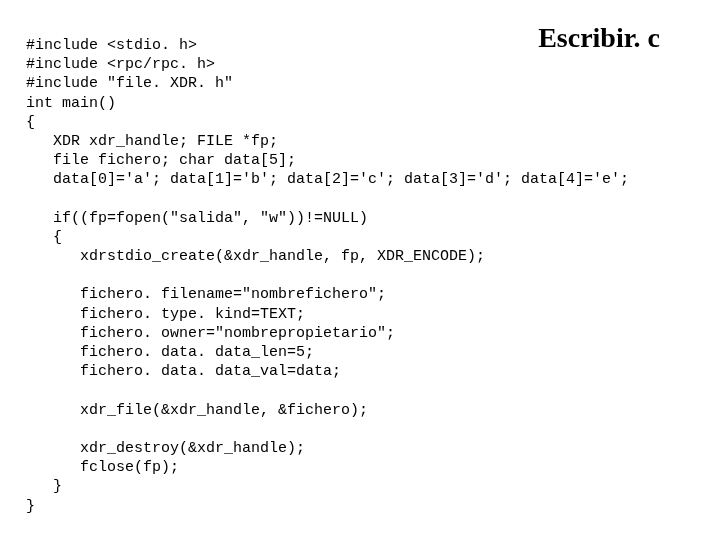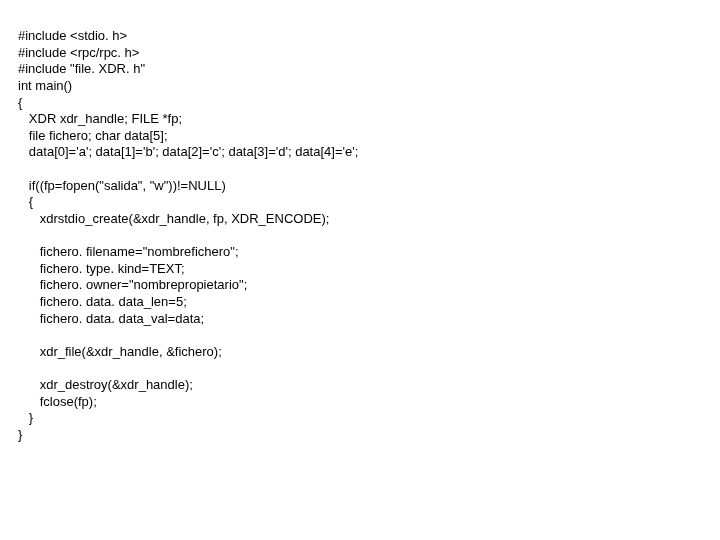--- a/index.html
+++ b/index.html
@@ -21,31 +21,32 @@
   }
   .title {
     position: absolute;
     top: 22px;
     right: 60px;
     font-family: "Times New Roman", serif;
     font-size: 28px;
     font-weight: bold;
   }
   pre.code {
-    margin: 0;
+    margin: 8px;
     white-space: pre;
-    font-family: Liberation Sans, sans-serif;
-    font-size: 13px;
+    font-family: Liberation Mono, monospace;
+    font-size: 15px;
     line-height: 1.28;
   }
 </style>
 </head>
 <body>
 
 <div class="container">
+  <div class="title">Escribir. c</div>
   <pre class="code">#include &lt;stdio. h&gt;
 #include &lt;rpc/rpc. h&gt;
 #include "file. XDR. h"
 int main()
 {
    XDR xdr_handle; FILE *fp;
    file fichero; char data[5];
    data[0]='a'; data[1]='b'; data[2]='c'; data[3]='d'; data[4]='e';
 
    if((fp=fopen("salida", "w"))!=NULL)

